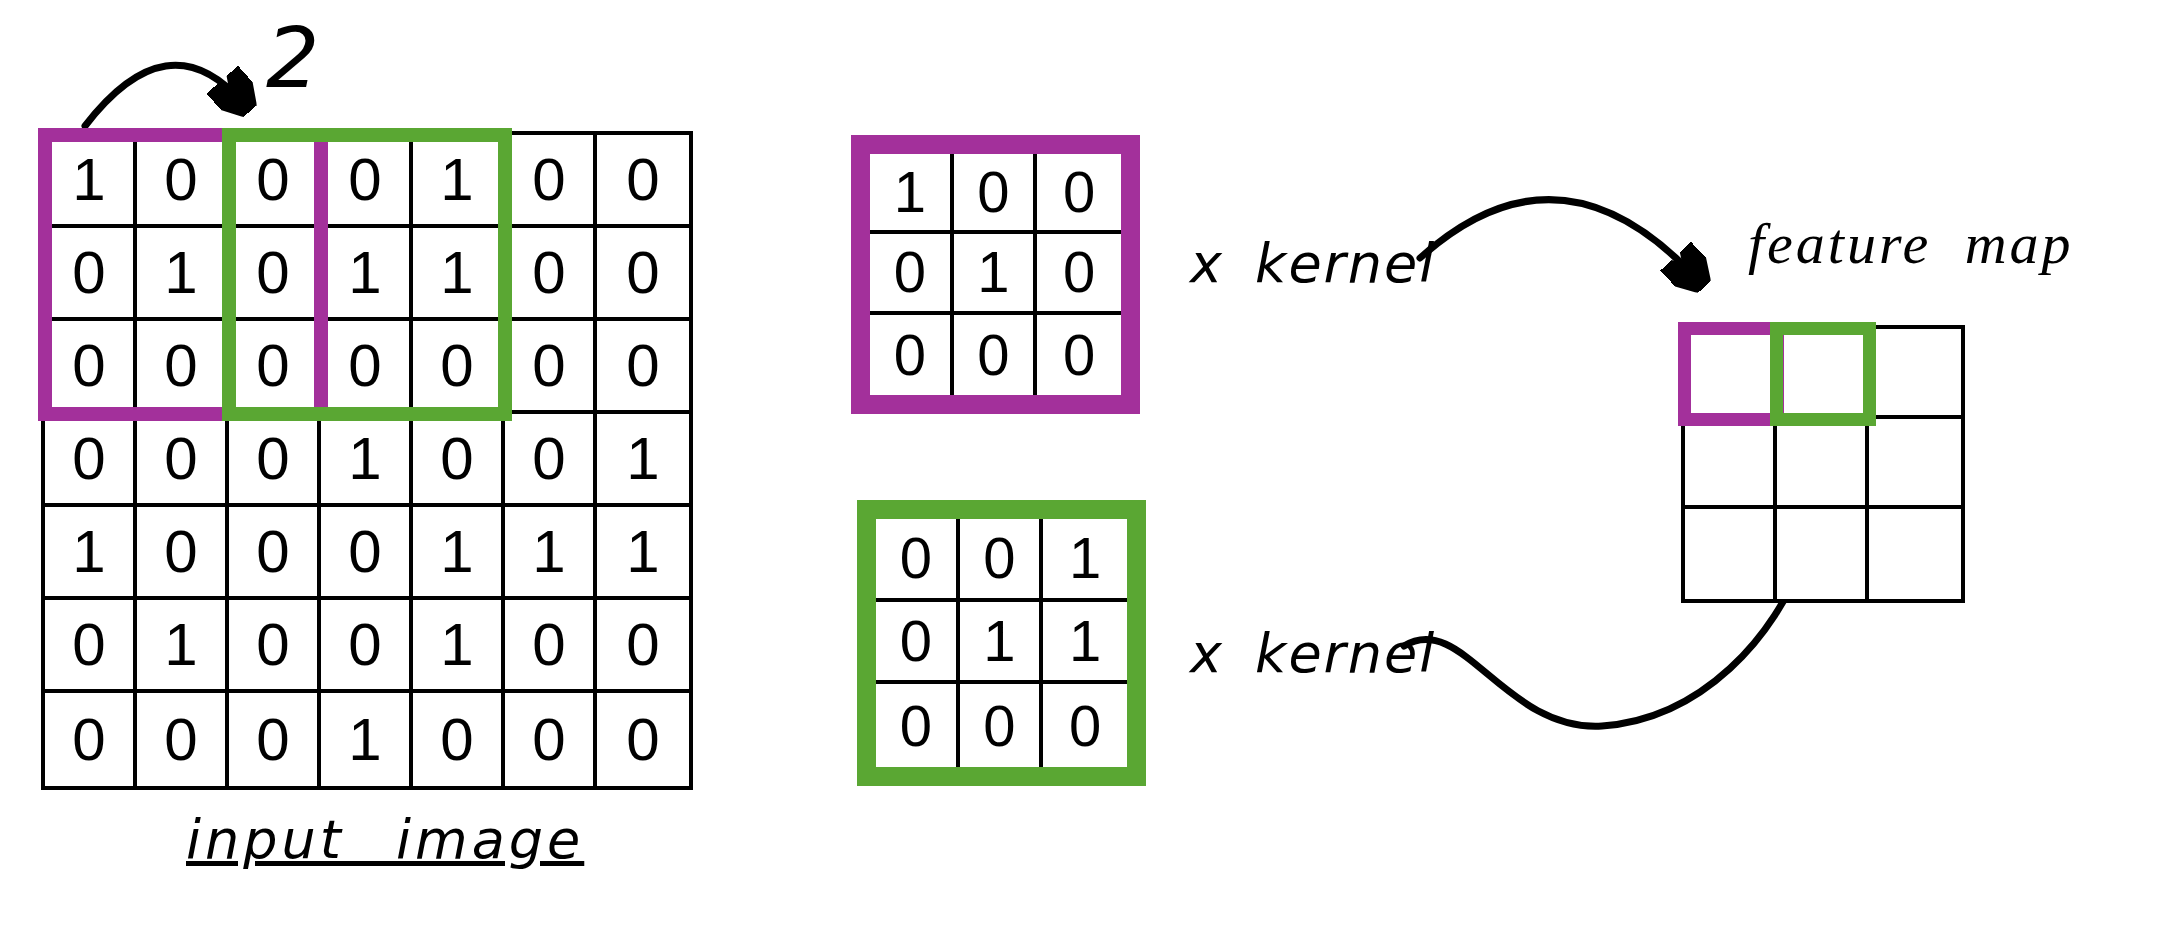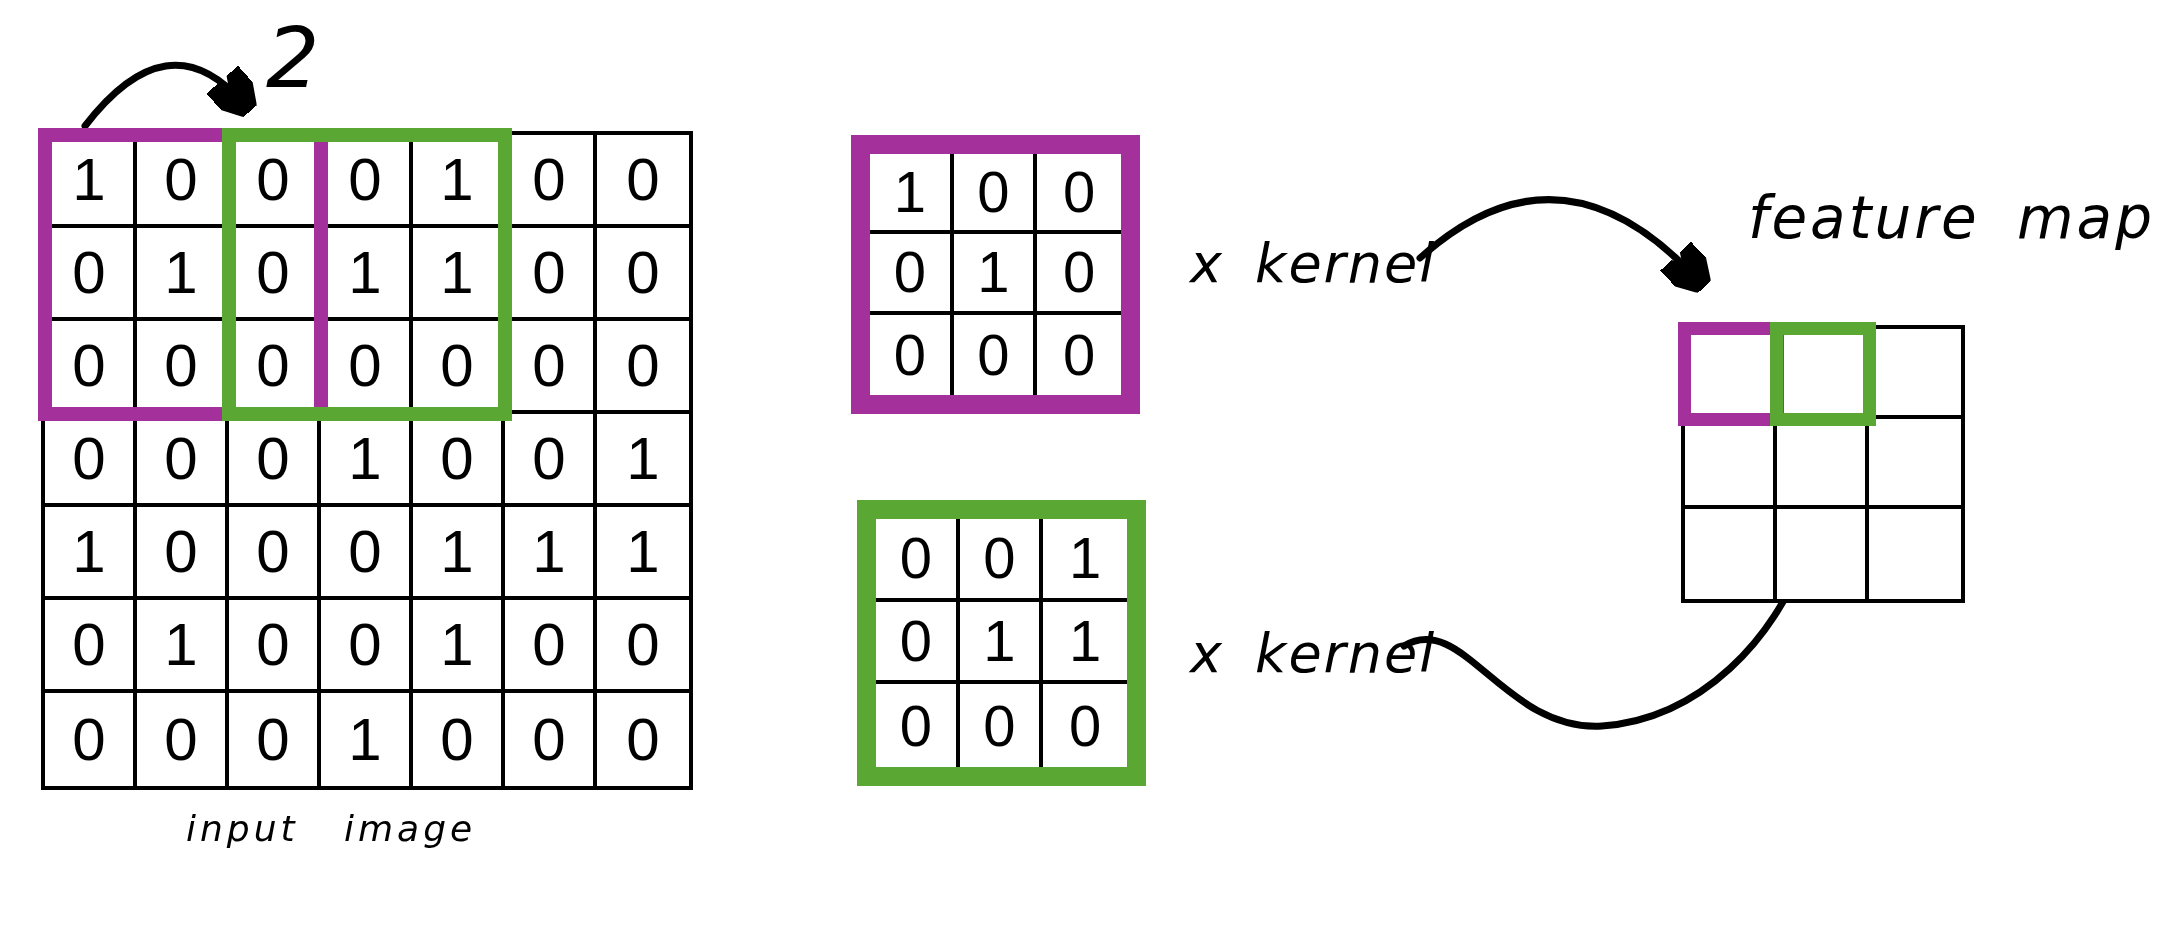--- a/index.html
+++ b/index.html
@@ -44,24 +44,24 @@
 
   
   .hand{
     position:absolute;color:#000;
     font-family:"DejaVu Sans", sans-serif;
     font-style:italic;white-space:nowrap;
   }
   .stride-label{left:266px;top:16px;display:flex;align-items:baseline;gap:12px;}
   .stride-num{font-size:84px;line-height:1;}
   .stride-unit{font-size:48px;letter-spacing:3px;}
-  .input-label{left:186px;top:808px;font-size:36px;letter-spacing:4px;word-spacing:30px;}
+  .input-label{left:186px;top:808px;font-size:54px;letter-spacing:4px;word-spacing:30px;text-decoration:underline;}
   .kernel-label-1{left:1190px;top:232px;font-size:54px;letter-spacing:2px;word-spacing:12px;}
   .kernel-label-2{left:1190px;top:622px;font-size:54px;letter-spacing:2px;word-spacing:12px;}
-  .feature-label{left:1748px;top:184px;font-size:58px;letter-spacing:3px;word-spacing:16px;}
+  .feature-label{left:1748px;top:210px;font-size:58px;letter-spacing:3px;word-spacing:16px;font-family:Liberation Serif, serif;}
 </style>
 </head>
 <body>
 
 <div class="canvas">
 
   <svg class="arrows" viewBox="0 0 2181 935" xmlns="http://www.w3.org/2000/svg">
     <defs>
       <marker id="ah" markerWidth="6" markerHeight="6" viewBox="0 0 12 12" refX="8.5" refY="6" orient="auto">
         <path d="M2 1.5 L9.5 6 L2 10.5" fill="none" stroke="#000" stroke-width="2.4" stroke-linecap="round" stroke-linejoin="round"></path>

